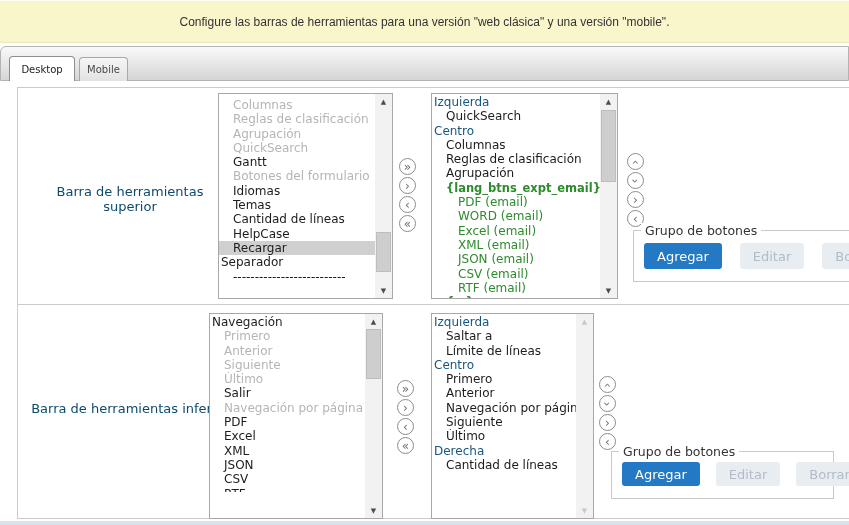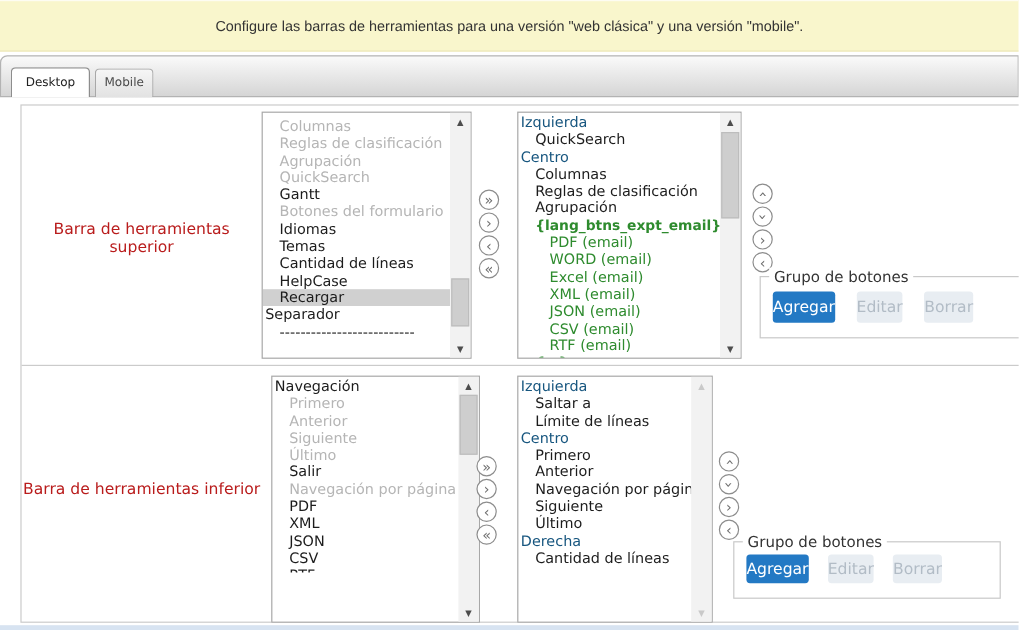--- a/index.html
+++ b/index.html
@@ -20,28 +20,28 @@
        font-size:10px;cursor:pointer;}
   .tab.active{left:8px;top:9px;width:66px;height:25px;background:#fff;border:1px solid #8d8d8d;
               border-bottom:none;border-radius:4px 4px 0 0;color:#222;z-index:2;}
   .tab.inactive{left:78px;top:10px;width:49px;height:24px;background:linear-gradient(#f6f6f6,#e2e2e2);
               border:1px solid #a8a8a8;border-bottom:none;border-radius:4px 4px 0 0;color:#4a4a4a;}
 
   
   .panel{position:absolute;left:17px;top:87px;width:840px;height:432px;box-sizing:border-box;
          border:1px solid #cbcbcb;background:#fff;}
   .divider{position:absolute;left:0;right:0;top:216px;height:1px;background:#cbcbcb;}
-  .rowlabel{position:absolute;left:0;width:200px;text-align:center;font-size:13px;color:#b91c1c;}
+  .rowlabel{position:absolute;left:12px;width:200px;text-align:center;font-size:13px;color:#0c4a6e;}
   #label-0{top:96px;} #label-1{top:313px;text-align:center;}
 
   
   .list{position:absolute;background:#fff;border:1px solid #a8a8a8;box-sizing:border-box;}
   #list-0-avail{left:200px;top:5px;width:175px;height:206px;}
   #list-0-sel  {left:413px;top:5px;width:187px;height:206px;}
-  #list-1-avail{left:208px;top:225px;width:174px;height:206px;}
+  #list-1-avail{left:191px;top:225px;width:174px;height:206px;}
   #list-1-sel  {left:413px;top:225px;width:163px;height:206px;}
   .opts{position:absolute;left:0;top:0;bottom:0;right:17px;overflow:hidden;padding-top:1px;}
   .opt{height:14.3px;line-height:14.3px;font-size:12px;white-space:nowrap;color:#1c1c1c;overflow:hidden;}
   .ind0{padding-left:2px}.ind1{padding-left:14px}.ind2{padding-left:26px}
   .st-disabled{color:#b5b5b5}
   .st-selected{background:#d0d0d0}
   .st-group{color:#17567f}
   .st-lang{color:#2e8b2e;font-weight:bold;font-size:11.5px;}
   .st-langitem{color:#2e8b2e}
   .clip-top{height:3px;display:flex;align-items:flex-end;}
@@ -70,21 +70,21 @@
   .glyph.up{transform:rotate(-90deg);}
   .glyph.down{transform:rotate(90deg);}
 
   
   .groupbox{position:absolute;border:1px solid #c9c9c9;background:#fff;}
   #group-0{left:615px;top:142px;width:248px;height:50px;}
   #group-1{left:593px;top:363px;width:221px;height:46px;}
   .legend{position:absolute;top:-8px;left:7px;background:#fff;padding:0 4px;font-size:12.5px;color:#333;text-align:center;}
   .gbtns{position:absolute;left:10px;top:12px;display:flex;gap:18px;}
   #group-1 .gbtns{top:10px;gap:16px;}
-  .gbtn{height:26px;padding:0 0;border:none;border-radius:3px;font-size:13px;
+  .gbtn{height:26px;padding:0 13px;border:none;border-radius:3px;font-size:13px;
         display:flex;align-items:center;font-family:"DejaVu Sans",sans-serif;}
   #group-1 .gbtn{height:24px;}
   .gbtn.enabled{background:#2379c4;color:#fff;cursor:pointer;}
   .gbtn.disabled{background:#e8edf2;color:#b2bcc6;}
 
   .bottomstrip{position:absolute;left:0;top:521px;width:100%;height:4px;background:#d7e3f1;}
 </style>
 </head>
 <body>
 
@@ -194,20 +194,21 @@
     <div class="list" id="list-1-avail">
       <div class="opts">
           <div class="opt ind0 st-normal">Navegación</div>
           <div class="opt ind1 st-disabled">Primero</div>
           <div class="opt ind1 st-disabled">Anterior</div>
           <div class="opt ind1 st-disabled">Siguiente</div>
           <div class="opt ind1 st-disabled">Último</div>
           <div class="opt ind1 st-normal">Salir</div>
           <div class="opt ind1 st-disabled">Navegación por página</div>
           <div class="opt ind1 st-normal">PDF</div>
+          <div class="opt ind1 st-normal">Excel</div>
           <div class="opt ind1 st-normal">XML</div>
           <div class="opt ind1 st-normal">JSON</div>
           <div class="opt ind1 st-normal">CSV</div>
           <div class="opt ind1 st-normal clip-bottom">RTF</div>
         </div>
       <div class="vscroll">
         <div class="sb-btn sb-up">▲</div>
         <div class="sb-thumb"></div>
         <div class="sb-btn sb-down">▼</div>
       </div>

